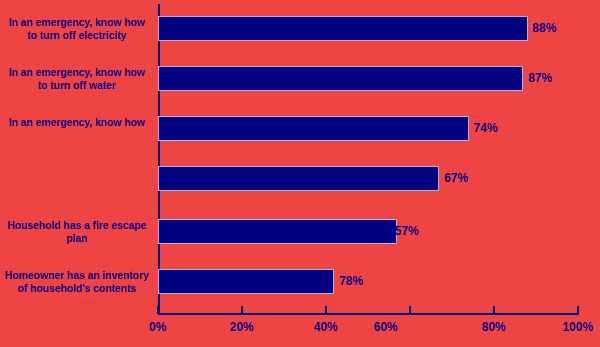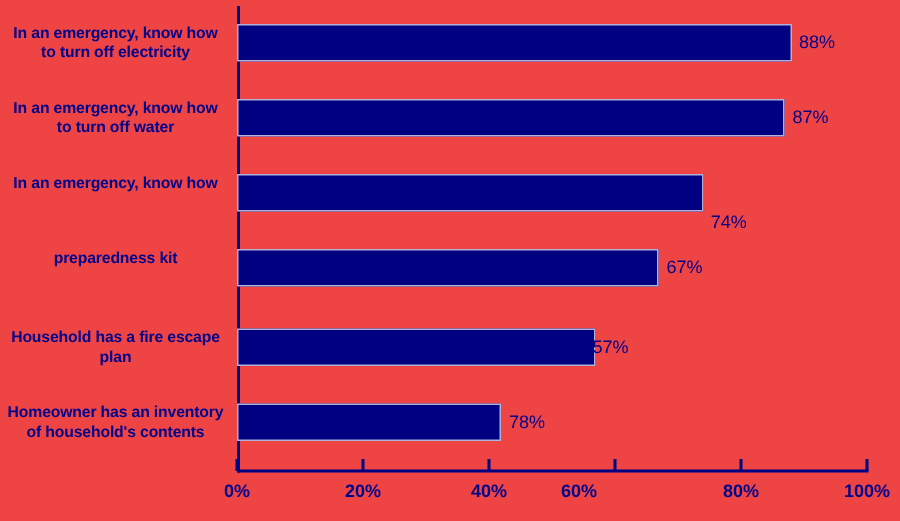--- a/index.html
+++ b/index.html
@@ -68,21 +68,21 @@
     position: absolute;
     background: #000080;
     border: 1px solid #b0b0d8;
     box-sizing: border-box;
     height: 25px;
   }
   .bar-value {
     position: absolute;
     color: #00008b;
     font-size: 12px;
-    font-weight: normal;
+    font-weight: bold;
     line-height: 25px;
     height: 25px;
     white-space: nowrap;
   }
 
   .x-tick-label {
     position: absolute;
     top: 320px;
     color: #00008b;
     font-size: 12px;
@@ -103,21 +103,20 @@
       <div>to turn off electricity</div>
     </div>
     <div class="cat-label" style="top:66px;">
       <div>In an emergency, know how</div>
       <div>to turn off water</div>
     </div>
     <div class="cat-label" style="top:116px;">
       <div>In an emergency, know how</div>
     </div>
     <div class="cat-label" style="top:166px;">
-      <div>preparedness kit</div>
     </div>
     <div class="cat-label" style="top:219px;">
       <div>Household has a fire escape</div>
       <div>plan</div>
     </div>
     <div class="cat-label" style="top:269px;">
       <div>Homeowner has an inventory</div>
       <div>of household's contents</div>
     </div>
   </div>
@@ -141,21 +140,21 @@
       <div class="x-tick-label" style="left: 464px;">80%</div>
       <div class="x-tick-label" style="left: 548px;">100%</div>
     </div>
 
   <div id="bars">
       <div class="bar" style="left: 158px; top: 16px; width: 369.6px; background: rgb(0, 0, 128);"></div>
       <div class="bar-value" style="left: 532.6px; top: 16px; color: rgb(0, 0, 139);">88%</div>
       <div class="bar" style="left: 158px; top: 66px; width: 365.4px; background: rgb(0, 0, 128);"></div>
       <div class="bar-value" style="left: 528.4px; top: 66px; color: rgb(0, 0, 139);">87%</div>
       <div class="bar" style="left: 158px; top: 116px; width: 310.8px; background: rgb(0, 0, 128);"></div>
-      <div class="bar-value" style="left: 473.8px; top: 116px; color: rgb(0, 0, 139); margin-top: 20px;">74%</div>
+      <div class="bar-value" style="left: 473.8px; top: 116px; color: rgb(0, 0, 139);">74%</div>
       <div class="bar" style="left: 158px; top: 166px; width: 281.4px; background: rgb(0, 0, 128);"></div>
       <div class="bar-value" style="left: 444.4px; top: 166px; color: rgb(0, 0, 139);">67%</div>
       <div class="bar" style="left: 158px; top: 219px; width: 239.4px; background: rgb(0, 0, 128);"></div>
       <div class="bar-value" style="left: 395px; top: 219px; color: rgb(0, 0, 139);">57%</div>
       <div class="bar" style="left: 158px; top: 269px; width: 176.4px; background: rgb(0, 0, 128);"></div>
       <div class="bar-value" style="left: 339.4px; top: 269px; color: rgb(0, 0, 139);">78%</div>
     </div>
 
 </div>
 

